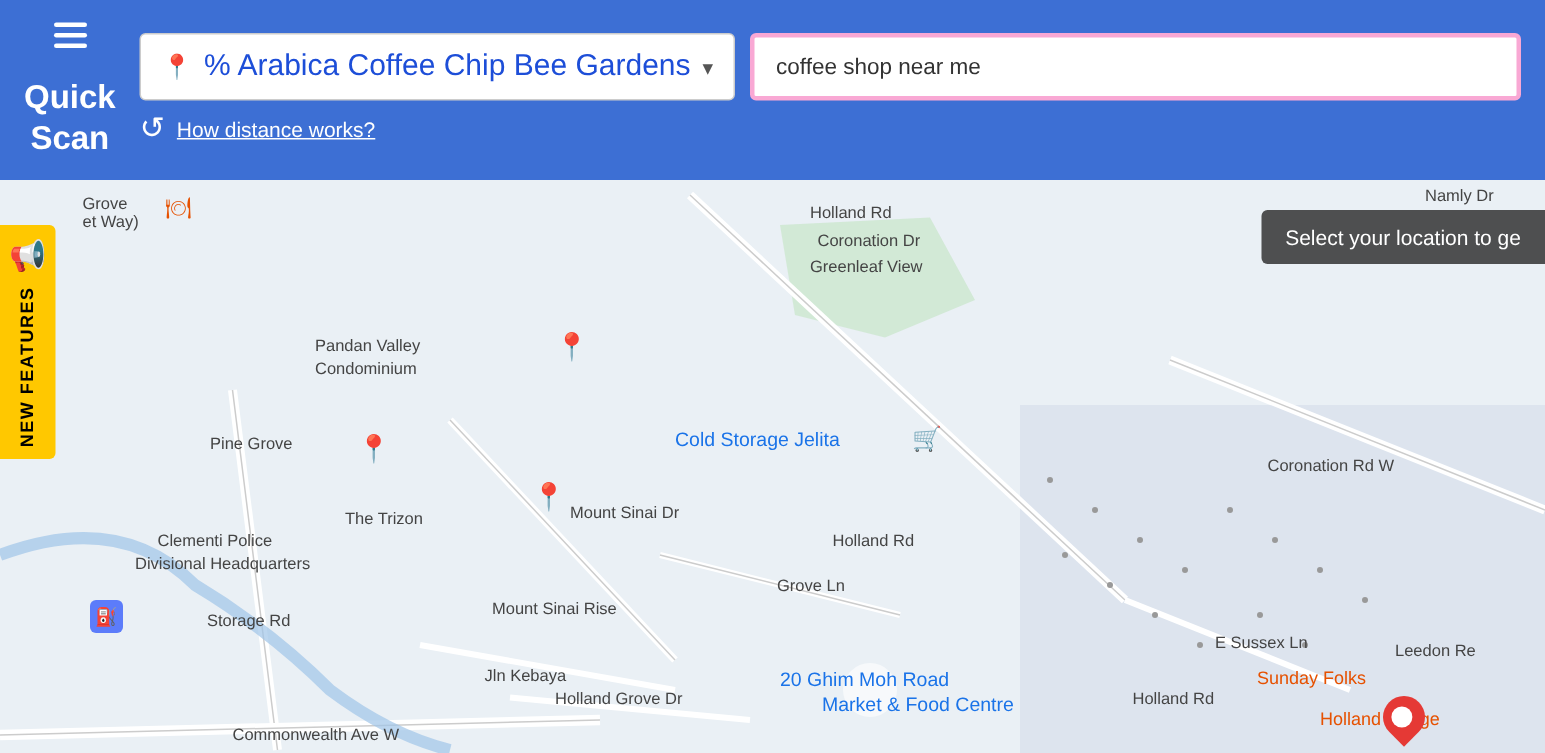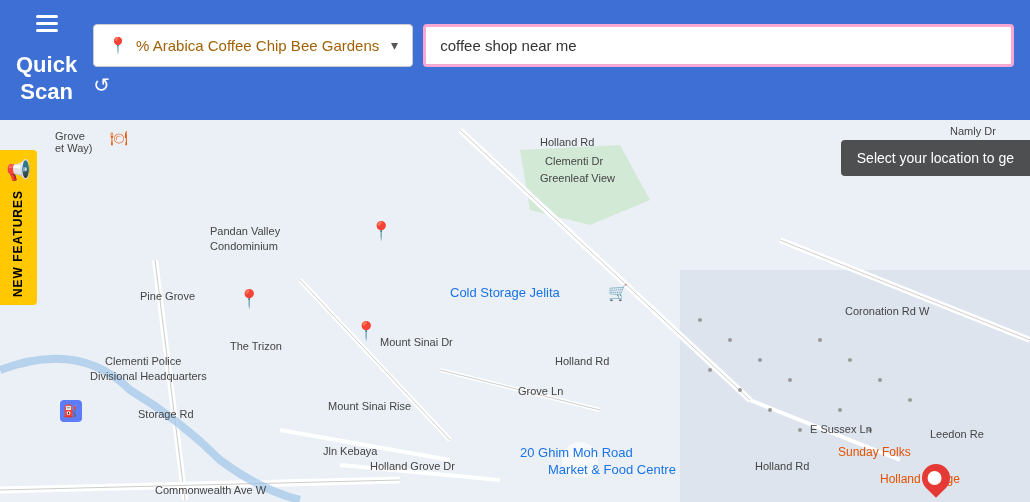--- a/index.html
+++ b/index.html
@@ -62,22 +62,22 @@
       align-items: center;
       gap: 8px;
       min-width: 320px;
       cursor: pointer;
     }
     .location-pin {
       color: #888;
       font-size: 16px;
     }
     .location-text {
-      font-size: 15px;
-      color: #a16207;
+      font-size: 20px;
+      color: #1d4ed8;
       flex: 1;
     }
     .dropdown-arrow {
       color: #555;
       font-size: 14px;
     }
     .search-input-box {
       background: white;
       border: 3px solid #f9a8d4;
       border-radius: 4px;
@@ -261,20 +261,21 @@
         <span class="location-text">% Arabica Coffee Chip Bee Gardens</span>
         <span class="dropdown-arrow">▾</span>
       </div>
 
       <div class="search-input-box">
         <input type="text" value="coffee shop near me" style="">
       </div>
     </div>
     <div class="bottom-row">
       <span class="refresh-icon">↺</span>
+      <a class="how-distance-link">How distance works?</a>
     </div>
   </div>
 </div>
 
 <div class="map-container">
 
   <svg class="map-svg" viewBox="0 0 1030 382" xmlns="http://www.w3.org/2000/svg">
 
     <rect width="1030" height="382" fill="#eaf0f5"></rect>
 
@@ -360,21 +361,21 @@
 
   <div class="map-label" style="left:845px; top:185px;">Coronation Rd W</div>
   <div class="map-label" style="left:950px; top:5px;">Namly Dr</div>
 
   <div class="map-label map-label-orange" style="left:838px; top:325px;">Sunday Folks</div>
   <div class="map-label map-label-orange" style="left:880px; top:352px;">Holland Village</div>
 
   <div class="map-label" style="left:810px; top:303px;">E Sussex Ln</div>
 
   <div class="map-label" style="left:540px; top:16px;">Holland Rd</div>
-  <div class="map-label" style="left:545px; top:35px;">Clementi Dr</div>
+  <div class="map-label" style="left:545px; top:35px;">Coronation Dr</div>
   <div class="map-label" style="left:540px; top:52px;">Greenleaf View</div>
 
   <div class="map-label" style="left:138px; top:288px;">Storage Rd</div>
   <div class="map-label" style="left:380px; top:216px;">Mount Sinai Dr</div>
   <div class="map-label" style="left:328px; top:280px;">Mount Sinai Rise</div>
   <div class="map-label" style="left:518px; top:265px;">Grove Ln</div>
   <div class="map-label" style="left:323px; top:325px;">Jln Kebaya</div>
   <div class="map-label" style="left:370px; top:340px;">Holland Grove Dr</div>
   <div class="map-label" style="left:155px; top:364px;">Commonwealth Ave W</div>
 

